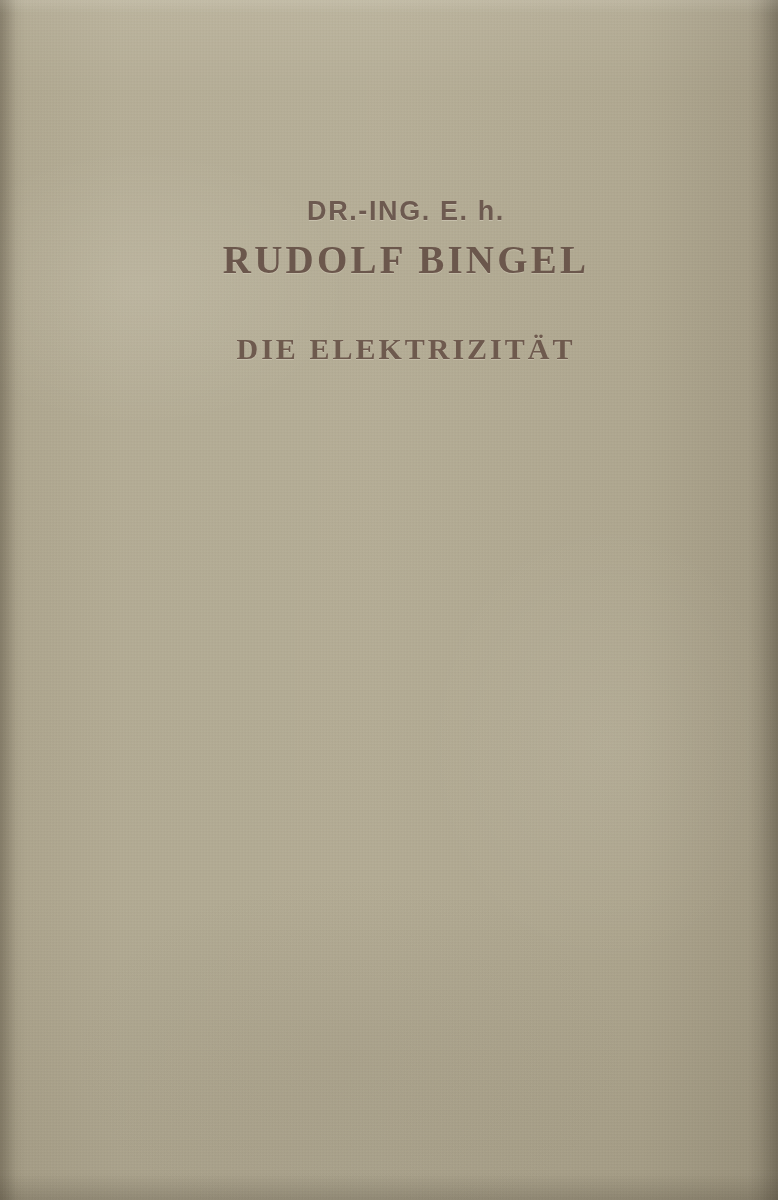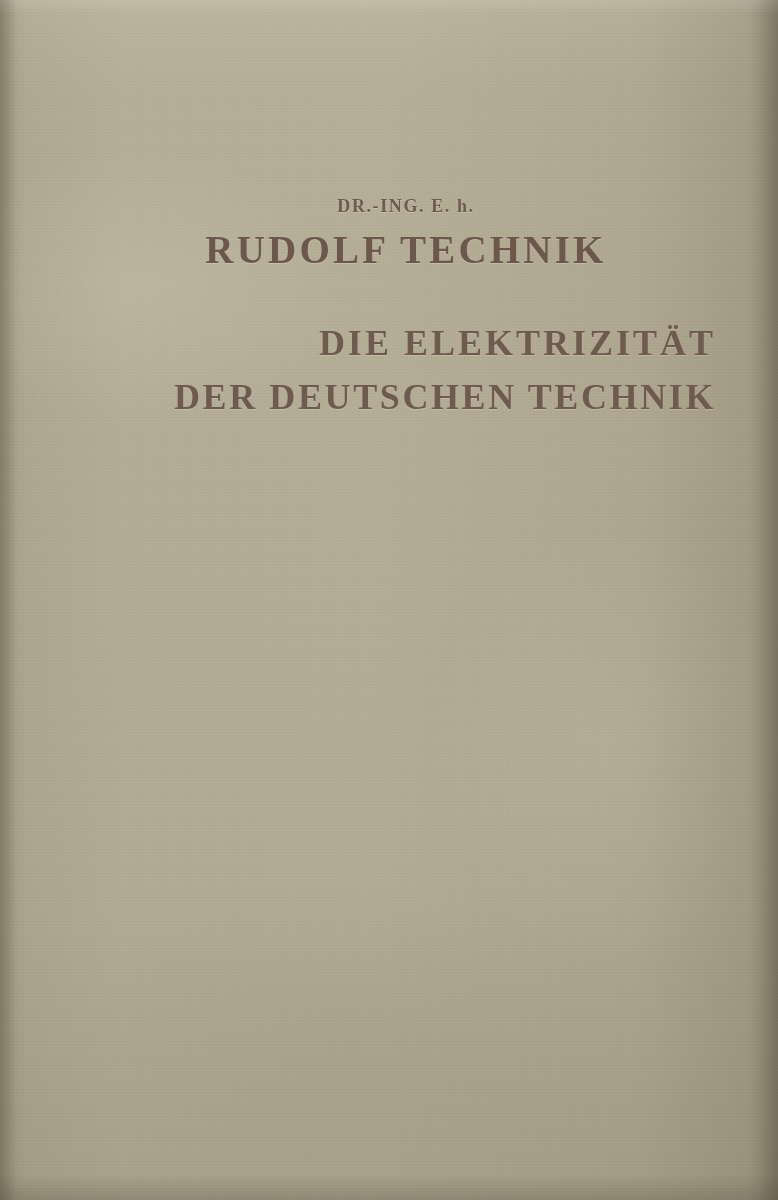--- a/index.html
+++ b/index.html
@@ -72,22 +72,22 @@
     position: absolute;
     left: 0;
     right: 0;
     top: 196px;
     padding: 0 62px 0 96px;
     text-align: center;
   }
 
   .author-prefix {
     color: #6d5a50;
-    font-family: Liberation Serif, serif;
-    font-size: 18px;
+    font-family: Liberation Sans, sans-serif;
+    font-size: 27px;
     letter-spacing: 1.6px;
     font-weight: 700;
     line-height: 1.15;
     margin: 0 0 12px 0;
     text-shadow: 0 1px 0 rgba(255,250,238,0.25);
   }
 
   .author-name {
     color: #6b574c;
     font-family: "Liberation Serif", serif;
@@ -102,26 +102,25 @@
   .title-lines {
     margin: 0;
     padding: 0;
     list-style: none;
   }
 
   .title-line {
     color: #6e5a4e;
     font-family: "Liberation Serif", serif;
     font-weight: 700;
-    font-size: 36px;
+    font-size: 30px;
     letter-spacing: 3.0px;
     line-height: 1.52;
     margin: 0;
     text-shadow: 0 1px 0 rgba(255,250,238,0.20);
-    text-align: right;
   }
 
   .title-line.line-3 {
     letter-spacing: 2.6px;
   }
 
   
   #spine-shadow {
     position: absolute;
     left: 0;
@@ -176,25 +175,24 @@
 
 <div id="book-cover">
 
   <div id="grain-overlay"></div>
   <div id="aging-overlay"></div>
 
   <div id="cover-text-block">
 
     <p class="author-prefix">DR.-ING. E. h.</p>
 
-    <p class="author-name">RUDOLF TECHNIK</p>
+    <p class="author-name">RUDOLF BINGEL</p>
 
     <div class="title-lines">
       <p class="title-line line-1">DIE ELEKTRIZITÄT</p>
-      <p class="title-line line-3">DER DEUTSCHEN TECHNIK</p>
     </div>
 
   </div>
 
   <div id="spine-shadow"></div>
   <div id="edge-shadow-right"></div>
   <div id="edge-shadow-bottom"></div>
   <div id="edge-shadow-top"></div>
 
 </div>

